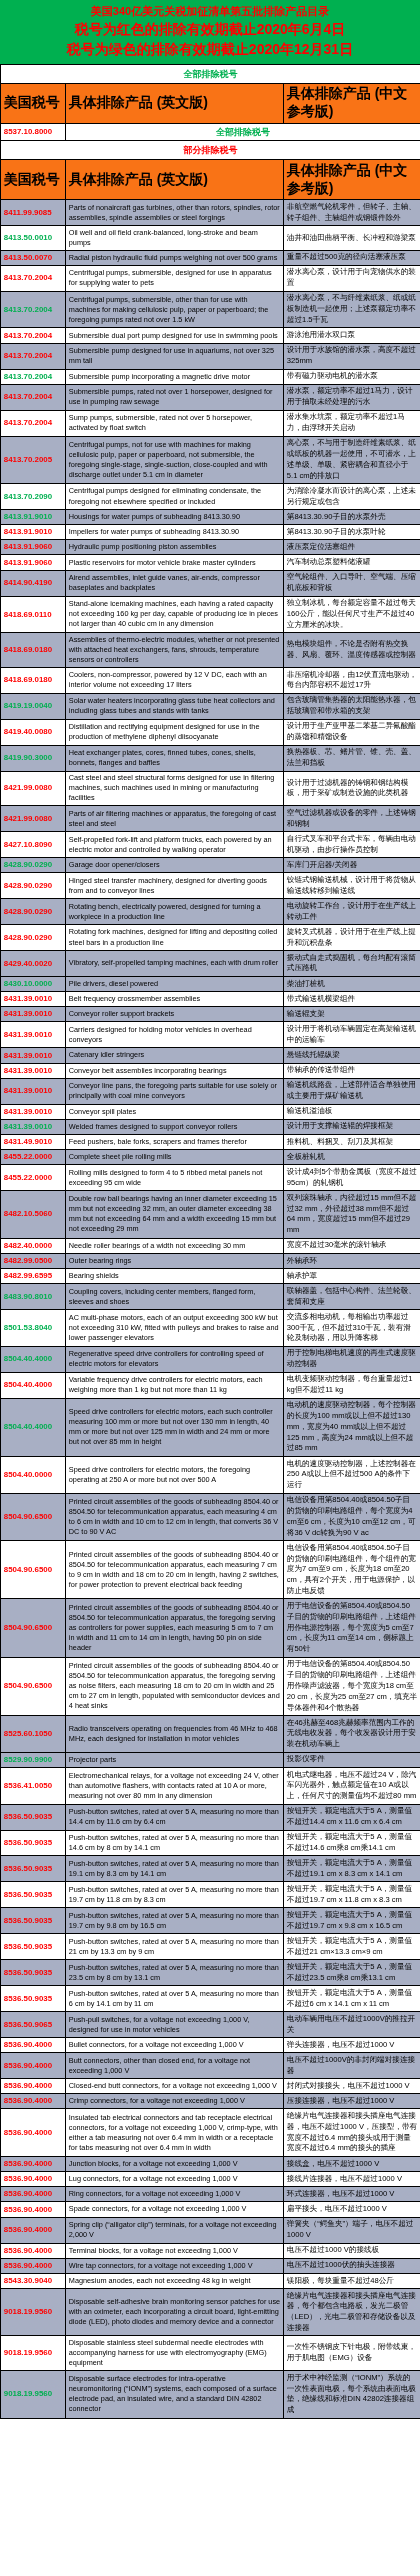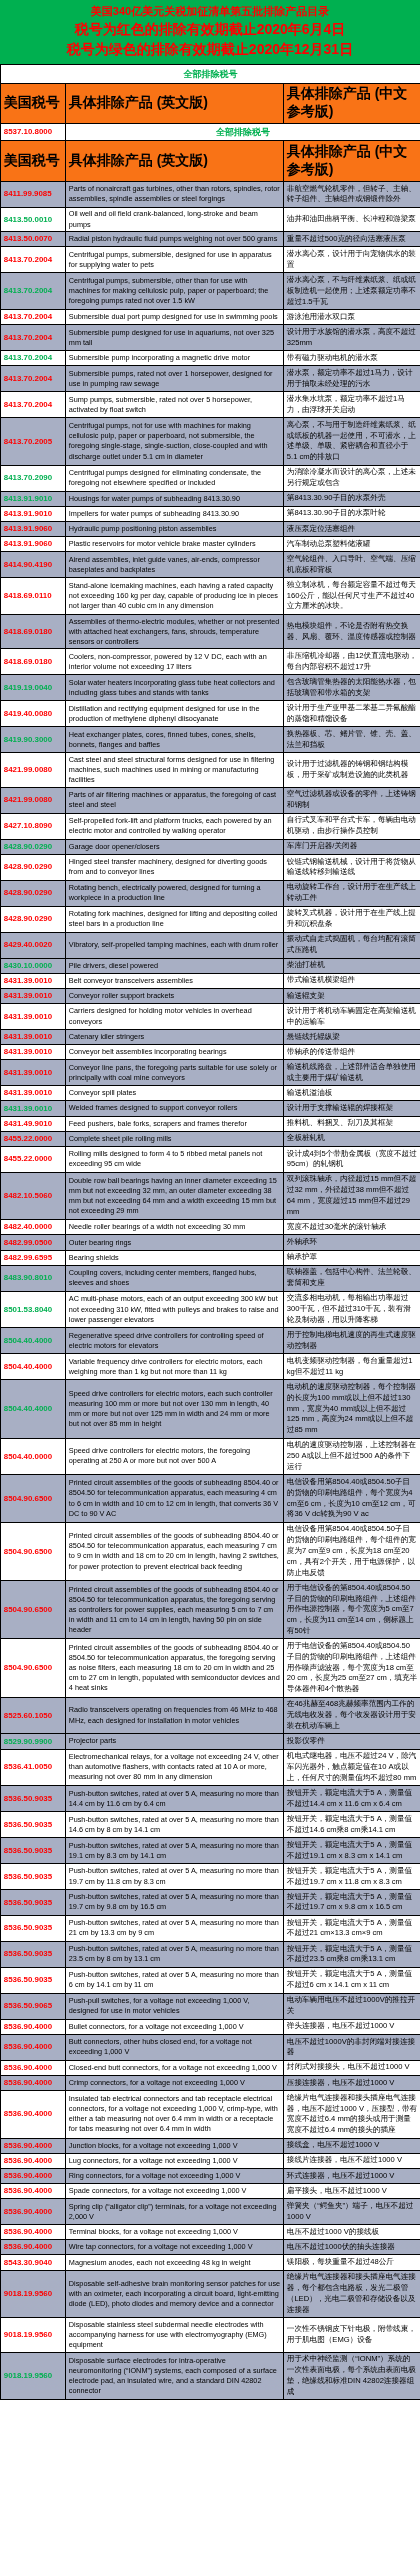--- a/index.html
+++ b/index.html
@@ -47,20 +47,23 @@
       <tr>
         <th>美国税号</th>
         <th>具体排除产品 (英文版)</th>
         <th>具体排除产品 (中文参考版)</th>
       </tr>
       <tr class="even">
         <td class="code txt-red">8537.10.8000</td>
         <td colspan="2" class="merged-label txt-green">全部排除税号</td>
       </tr>
       <tr>
+        <td colspan="3" class="section-cell txt-red">部分排除税号</td>
+      </tr>
+      <tr>
         <th>美国税号</th>
         <th>具体排除产品 (英文版)</th>
         <th>具体排除产品 (中文参考版)</th>
       </tr>
     </tbody>
     <tbody id="rows-body">
         <tr class="odd">
           <td class="code txt-red">8411.99.9085</td>
           <td class="en">Parts of nonaircraft gas turbines, other than rotors, spindles, rotor assemblies, spindle assemblies or steel forgings</td>
           <td class="zh">非航空燃气轮机零件，但转子、主轴、转子组件、主轴组件或钢锻件除外</td>
@@ -215,21 +218,21 @@
           <td class="en">Vibratory, self-propelled tamping machines, each with drum roller</td>
           <td class="zh">振动式自走式捣固机，每台均配有滚筒式压路机</td>
         </tr>
         <tr class="odd">
           <td class="code txt-green">8430.10.0000</td>
           <td class="en">Pile drivers, diesel powered</td>
           <td class="zh">柴油打桩机</td>
         </tr>
         <tr class="even">
           <td class="code txt-red">8431.39.0010</td>
-          <td class="en">Belt conveyor transceivers assemblies</td>
+          <td class="en">Belt frequency crossmember assemblies</td>
           <td class="zh">带式输送机横梁组件</td>
         </tr>
         <tr class="odd">
           <td class="code txt-red">8431.39.0010</td>
           <td class="en">Conveyor roller support brackets</td>
           <td class="zh">输送辊支架</td>
         </tr>
         <tr class="even">
           <td class="code txt-red">8431.39.0010</td>
           <td class="en">Carriers designed for holding motor vehicles in overhead conveyors</td>
@@ -290,21 +293,21 @@
           <td class="en">Outer bearing rings</td>
           <td class="zh">外轴承环</td>
         </tr>
         <tr class="even">
           <td class="code txt-red">8482.99.6595</td>
           <td class="en">Bearing shields</td>
           <td class="zh">轴承护罩</td>
         </tr>
         <tr class="odd">
           <td class="code txt-green">8483.90.8010</td>
-          <td class="en">Coupling covers, including center members, flanged hubs, sleeves and shoes</td>
+          <td class="en">Coupling covers, including center members, flanged form, sleeves and shoes</td>
           <td class="zh">联轴器盖，包括中心构件、法兰轮毂、套筒和支座</td>
         </tr>
         <tr class="even">
           <td class="code txt-green">8501.53.8040</td>
           <td class="en">AC multi-phase motors, each of an output exceeding 300 kW but not exceeding 310 kW, fitted with pulleys and brakes to raise and lower passenger elevators</td>
           <td class="zh">交流多相电动机，每相输出功率超过300千瓦，但不超过310千瓦，装有滑轮及制动器，用以升降客梯</td>
         </tr>
         <tr class="odd">
           <td class="code txt-green">8504.40.4000</td>
           <td class="en">Regenerative speed drive controllers for controlling speed of electric motors for elevators</td>
@@ -405,21 +408,21 @@
           <td class="en">Push-pull switches, for a voltage not exceeding 1,000 V, designed for use in motor vehicles</td>
           <td class="zh">电动车辆用电压不超过1000V的推拉开关</td>
         </tr>
         <tr class="even">
           <td class="code txt-red">8536.90.4000</td>
           <td class="en">Bullet connectors, for a voltage not exceeding 1,000 V</td>
           <td class="zh">弹头连接器，电压不超过1000 V</td>
         </tr>
         <tr class="odd">
           <td class="code txt-red">8536.90.4000</td>
-          <td class="en">Butt connectors, other hubs closed end, for a voltage not exceeding 1,000 V</td>
+          <td class="en">Butt connectors, other than closed end, for a voltage not exceeding 1,000 V</td>
           <td class="zh">电压不超过1000V的非封闭端对接连接器</td>
         </tr>
         <tr class="even">
           <td class="code txt-red">8536.90.4000</td>
           <td class="en">Closed-end butt connectors, for a voltage not exceeding 1,000 V</td>
           <td class="zh">封闭式对接接头，电压不超过1000 V</td>
         </tr>
         <tr class="odd">
           <td class="code txt-red">8536.90.4000</td>
           <td class="en">Crimp connectors, for a voltage not exceeding 1,000 V</td>

